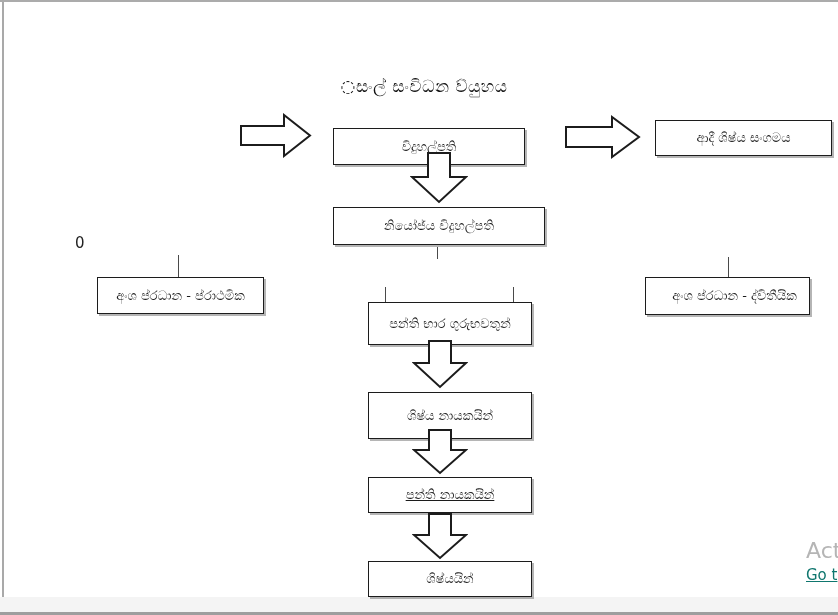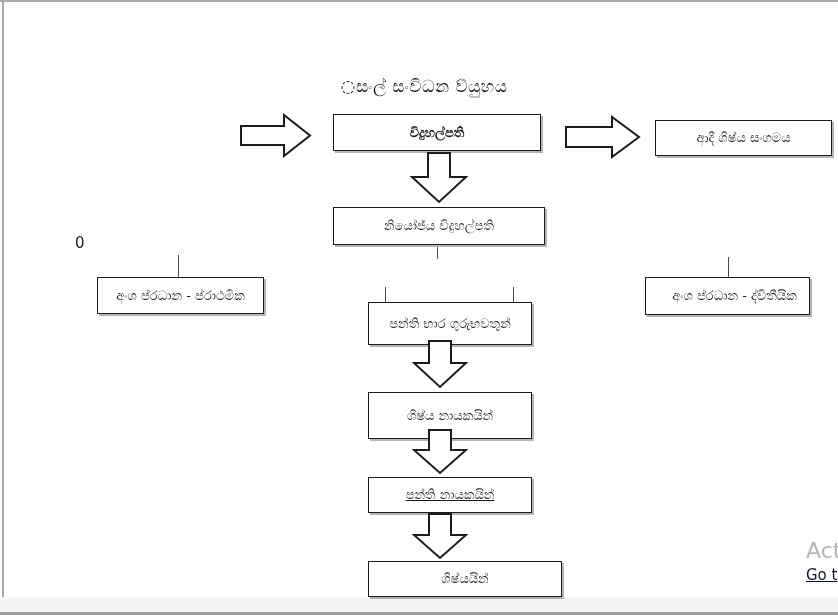--- a/index.html
+++ b/index.html
@@ -27,21 +27,21 @@
   }
 
   .connector{position:absolute;width:1px;background:#4a4a4a;}
 
   .stray-zero{position:absolute;left:75px;top:234px;font-size:15px;color:#222;}
 
   .arrow{position:absolute;}
   .arrow svg{display:block;}
 
   .wm1{position:absolute;left:806px;top:538px;font-size:22px;color:#b5b5b5;white-space:nowrap;}
-  .wm2{position:absolute;left:806px;top:566px;font-size:15px;color:#0f172a;white-space:nowrap;text-decoration:underline;}
+  .wm2{position:absolute;left:806px;top:566px;font-size:15px;color:#0f766e;white-space:nowrap;text-decoration:underline;}
 </style>
 </head>
 <body>
 
 <div id="screen">
 
   <div class="frame-top"></div>
   <div class="frame-left"></div>
   <div class="footer-strip"></div>
   <div class="footer-line"></div>
@@ -50,21 +50,21 @@
 
   <div class="stray-zero">0</div>
 
 
   <div class="arrow" style="left:240px;top:113px;">
     <svg width="72" height="45" viewBox="0 0 72 45">
       <polygon points="1,13 44,13 44,2 70,22.5 44,43 44,32 1,32" fill="#ffffff" stroke="#1c1c1c" stroke-width="2"></polygon>
     </svg>
   </div>
 
-  <div class="node" style="left:333px;top:114px;width:208px;height:37px;font-weight:bold;">
+  <div class="node" style="left:333px;top:128px;width:192px;height:37px;">
     <span>විදුහල්පති</span>
   </div>
 
   <div class="arrow" style="left:565px;top:115px;">
     <svg width="76" height="44" viewBox="0 0 76 44">
       <polygon points="1,12 47,12 47,2 74,22 47,42 47,32 1,32" fill="#ffffff" stroke="#1c1c1c" stroke-width="2"></polygon>
     </svg>
   </div>
 
   <div class="node" style="left:655px;top:120px;width:177px;height:36px;">
@@ -118,20 +118,20 @@
   <div class="node" style="left:368px;top:477px;width:164px;height:36px;text-decoration:underline;">
     <span>පන්ති නායකයින්</span>
   </div>
 
   <div class="arrow" style="left:412px;top:513px;">
     <svg width="56" height="47" viewBox="0 0 56 47">
       <polygon points="17,1 39,1 39,22 54,22 28,45 2,22 17,22" fill="#ffffff" stroke="#1c1c1c" stroke-width="2"></polygon>
     </svg>
   </div>
 
-  <div class="node" style="left:368px;top:561px;width:194px;height:36px;justify-content:center;">
+  <div class="node" style="left:368px;top:561px;width:164px;height:36px;justify-content:center;">
     <span>ශිෂ්යයින්</span>
   </div>
 
   <div class="wm1">Act</div>
   <div class="wm2">Go t</div>
 
 </div>
 
 </body></html>

